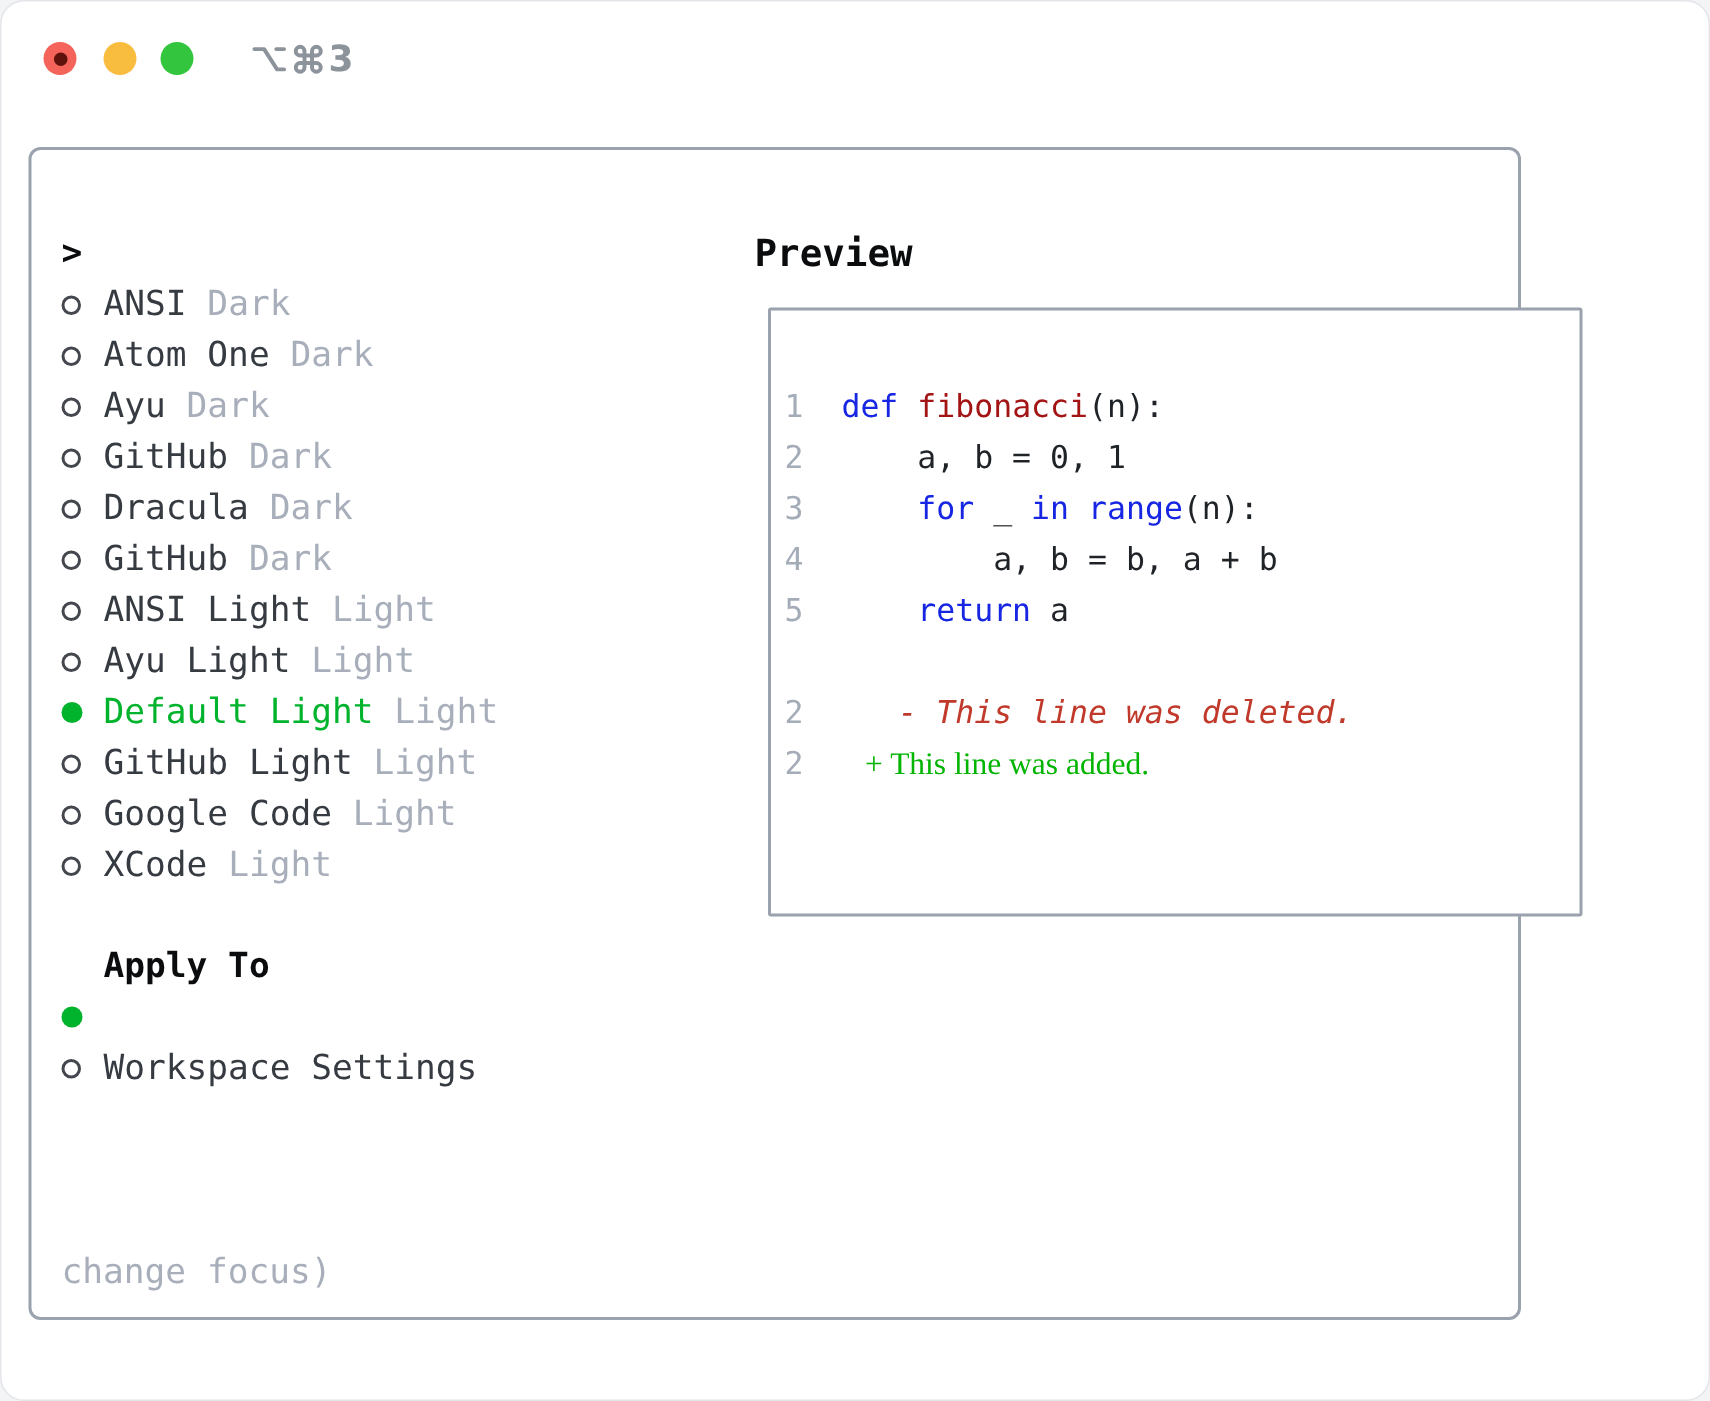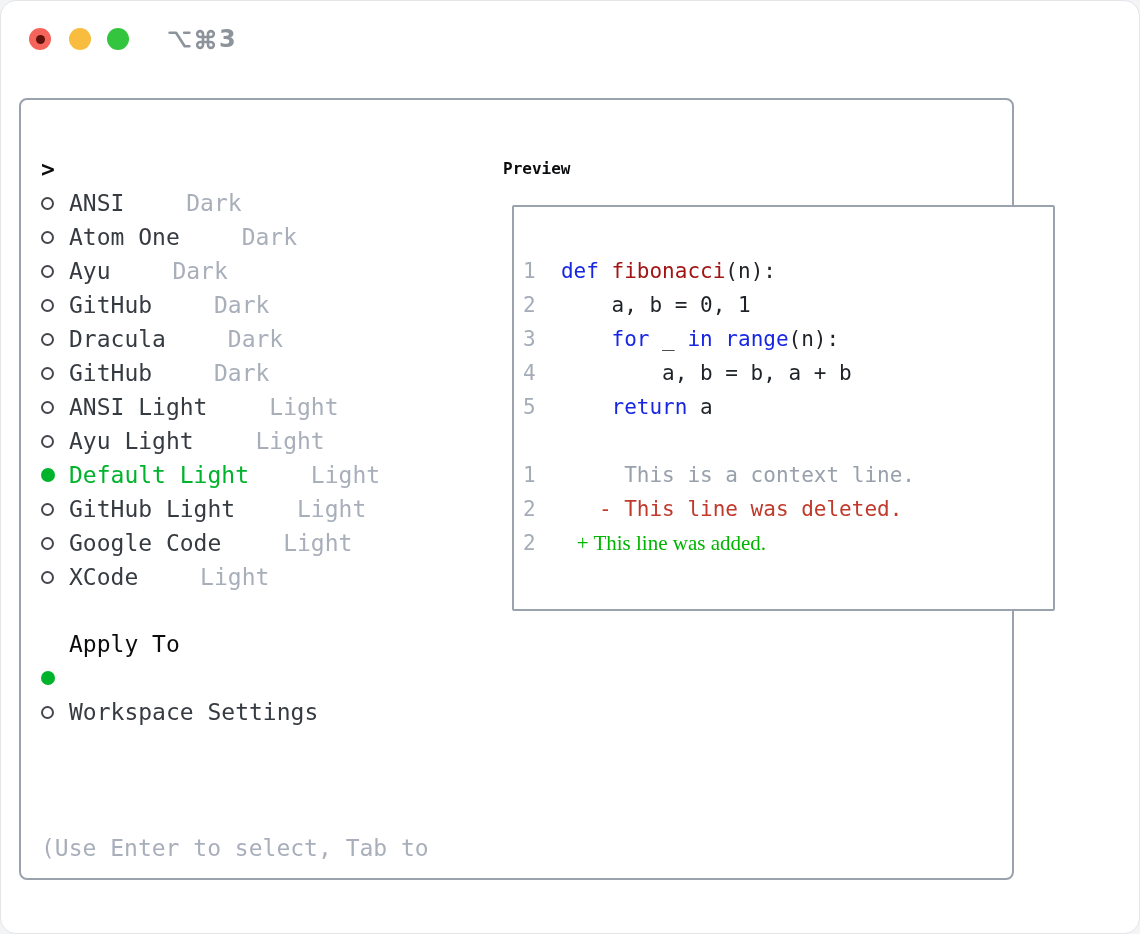--- a/index.html
+++ b/index.html
@@ -21,43 +21,43 @@
   }
   .keyicon{width:25px;height:25px;stroke:var(--titlebar_gray);fill:none;
            stroke-width:2.5;stroke-linecap:round;stroke-linejoin:round;}
   
   .panel{position:absolute;left:18px;top:97px;width:995px;height:782px;
          border:2px solid var(--border_gray);border-radius:8px;box-sizing:border-box;background:#fff;}
   .row{display:flex;height:34px;align-items:center;white-space:pre;}
   .cell{width:28px;display:flex;align-items:center;}
   .prompt{font-weight:bold;color:var(--header_black);}
   .hdr{font-weight:bold;color:var(--header_black);}
-  .applyhdr{color:var(--header_black);}
+  .applyhdr{color:var(--header_black);font-weight:bold;}
   .bullet{width:9px;height:9px;border:2px solid var(--radio_outline);border-radius:50%;}
   .bullet.sel{width:14px;height:14px;border:none;background:var(--accent_green);}
   .iname{color:var(--item_text);}
   .iname.sel{color:var(--accent_green);}
-  .suffix{color:var(--muted_gray);margin-left:48px;}
+  .suffix{color:var(--muted_gray);}
   .list{position:absolute;left:20px;top:52px;font-size:23px;line-height:34px;}
   .apply{position:absolute;left:20px;top:527px;font-size:23px;line-height:34px;}
   .footer{position:absolute;left:20px;top:663px;font-size:23px;line-height:34px;
           color:var(--muted_gray);white-space:pre;}
   
-  .pvtitle{position:absolute;left:482px;top:52px;font-weight:bold;font-size:16px;
+  .pvtitle{position:absolute;left:482px;top:52px;font-weight:bold;font-size:25px;
            line-height:34px;color:var(--header_black);}
   .pvbox{position:absolute;left:491px;top:105px;width:543px;height:406px;
          border:2px solid var(--border_gray);border-radius:2px;box-sizing:border-box;
          padding:47px 0 0 9px;overflow:hidden;background:#fff;}
   .pline{margin:0;font:21px/34px "DejaVu Sans Mono",monospace;white-space:pre;}
   .ln{color:var(--line_number_gray);}
   .tok-keyword{color:var(--keyword_blue);}
   .tok-function{color:var(--function_red);}
   .tok-plain{color:var(--plain_text);}
   .tok-context{color:var(--context_gray);}
-  .tok-deleted{color:var(--diff_red);}
+  .tok-deleted{color:var(--diff_red);font-style:italic;}
   .tok-added{color:var(--diff_green);font-family:Liberation Serif, serif;}
 </style>
 </head>
 <body>
 
 <div class="window">
 
   <div>
     <span class="light red">
       <span class="dot"></span>
@@ -91,30 +91,28 @@
         <div class="row"><span class="cell"><span class="bullet"></span></span><span class="iname">GitHub Light</span><span class="suffix"> Light</span></div>
         <div class="row"><span class="cell"><span class="bullet"></span></span><span class="iname">Google Code</span><span class="suffix"> Light</span></div>
         <div class="row"><span class="cell"><span class="bullet"></span></span><span class="iname">XCode</span><span class="suffix"> Light</span></div>
       </div>
     <div class="apply">
         <div class="row"><span class="cell"></span><span class="applyhdr">Apply To</span></div>
         <div class="row"><span class="cell"><span class="bullet sel"></span></span></div>
         <div class="row"><span class="cell"><span class="bullet"></span></span><span class="iname">Workspace Settings</span></div>
       </div>
     <div class="footer">
-      <div>(Use Enter to select, Tab to</div>
       <div>change focus)</div>
     </div>
     <div class="pvtitle">Preview</div>
     <div class="pvbox">
         <pre class="pline"><span class="ln">1</span>  <span class="tok-keyword">def</span><span class="tok-plain"> </span><span class="tok-function">fibonacci</span><span class="tok-plain">(n):</span></pre>
         <pre class="pline"><span class="ln">2</span>  <span class="tok-plain">    a, b = 0, 1</span></pre>
         <pre class="pline"><span class="ln">3</span>  <span class="tok-plain">    </span><span class="tok-keyword">for</span><span class="tok-plain"> _ </span><span class="tok-keyword">in</span><span class="tok-plain"> </span><span class="tok-keyword">range</span><span class="tok-plain">(n):</span></pre>
         <pre class="pline"><span class="ln">4</span>  <span class="tok-plain">        a, b = b, a + b</span></pre>
         <pre class="pline"><span class="ln">5</span>  <span class="tok-plain">    </span><span class="tok-keyword">return</span><span class="tok-plain"> a</span></pre>
         <pre class="pline"><span class="ln"></span>  </pre>
-        <pre class="pline"><span class="ln">1</span>  <span class="tok-context">     This is a context line.</span></pre>
         <pre class="pline"><span class="ln">2</span>  <span class="tok-deleted">   - This line was deleted.</span></pre>
         <pre class="pline"><span class="ln">2</span>  <span class="tok-added">   + This line was added.</span></pre>
       </div>
   </div>
 
 </div>
 
 </body></html>

